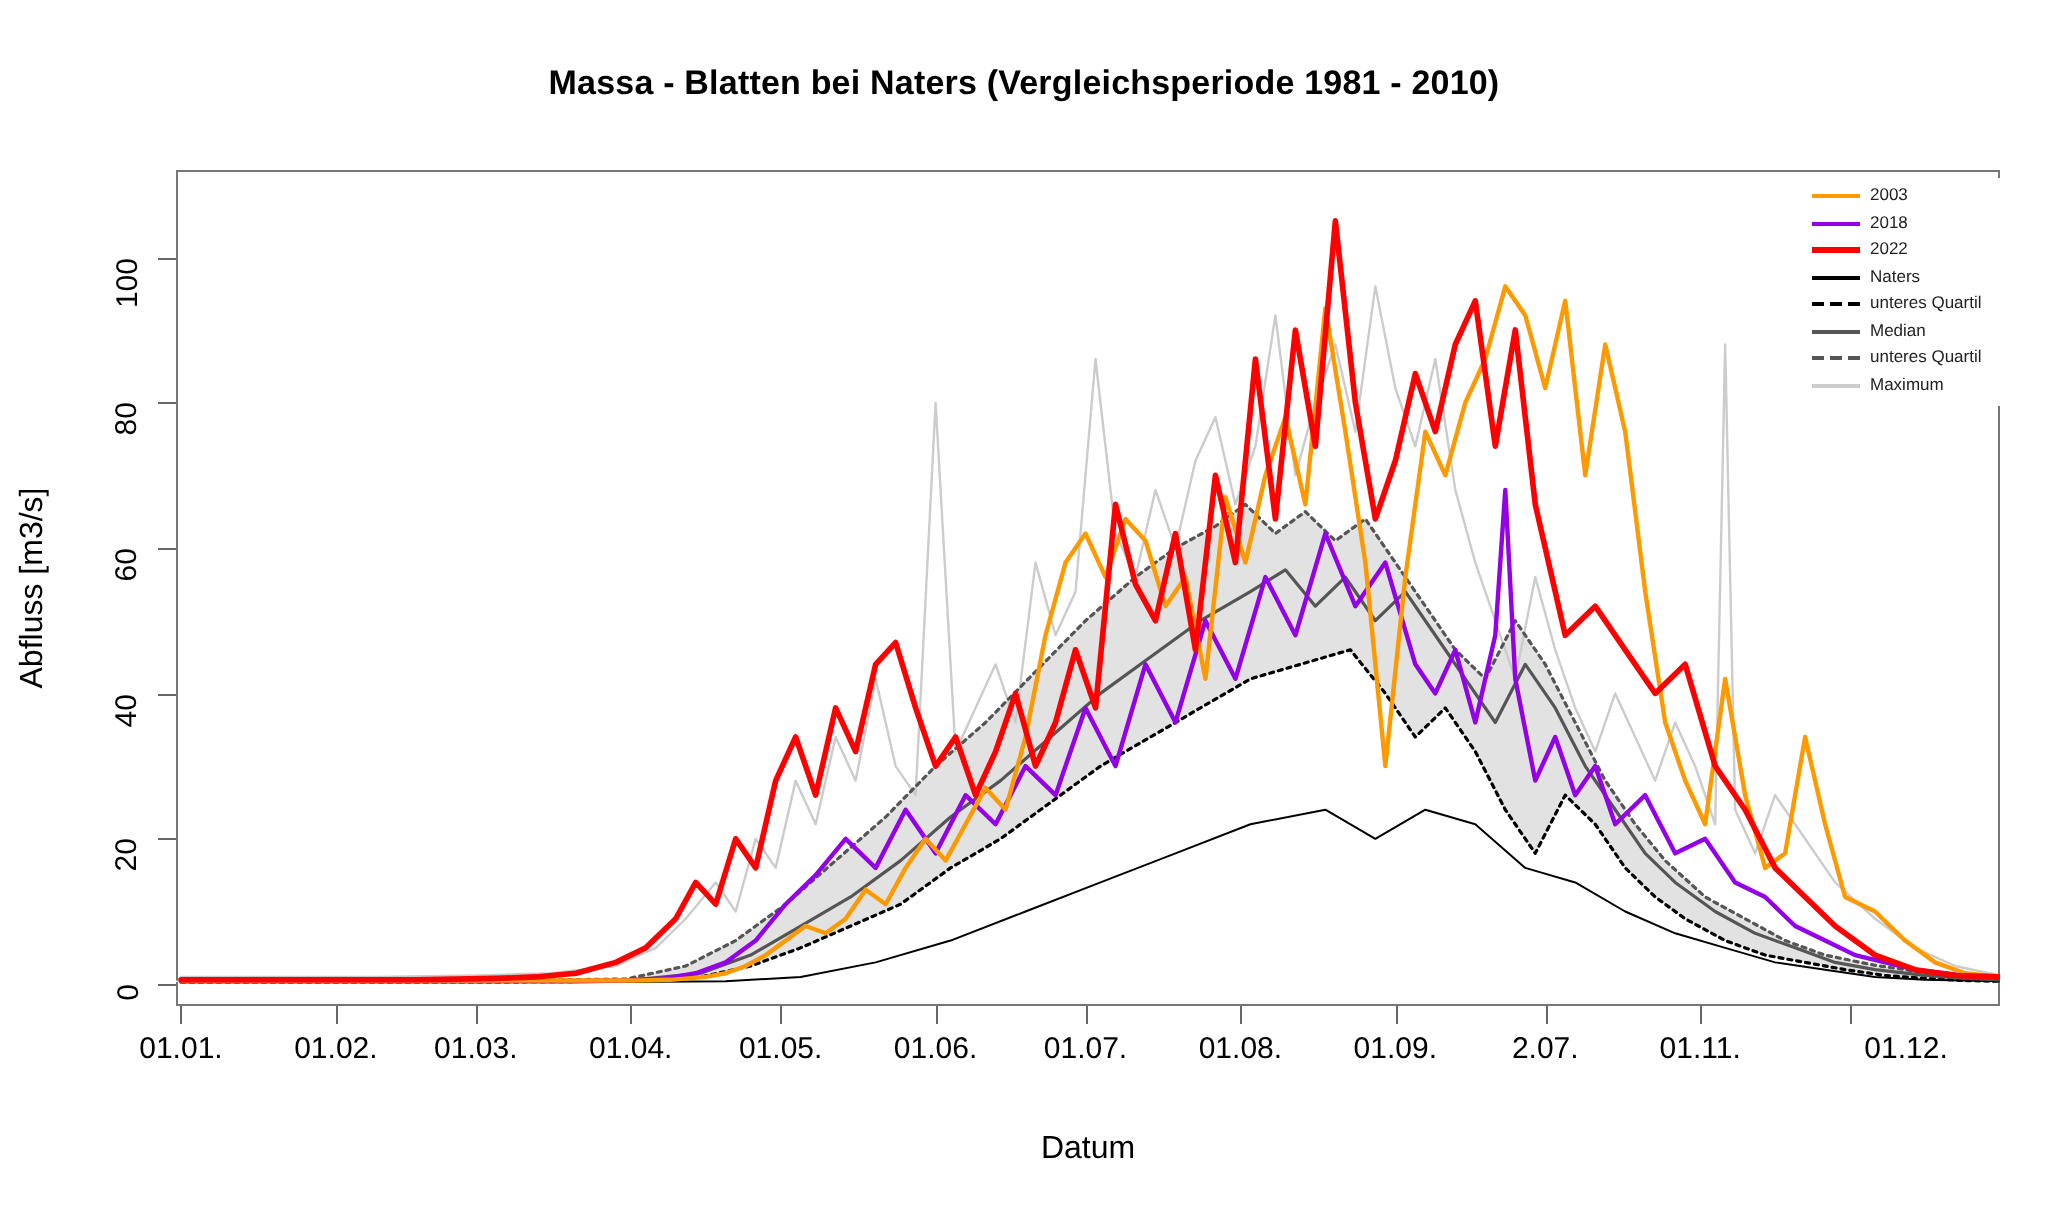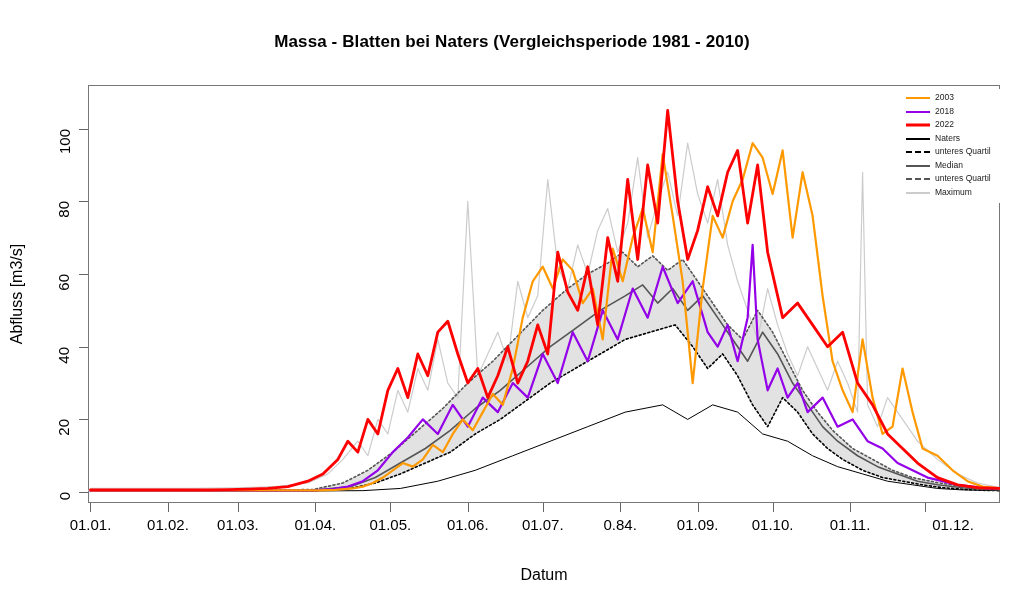--- a/index.html
+++ b/index.html
@@ -99,25 +99,25 @@
       <div class="xtick-label" style="left: 149.918px;">01.03.</div>
       <div class="xtick-mark" style="left: 227.375px;"></div>
       <div class="xtick-label" style="left: 227.375px;">01.04.</div>
       <div class="xtick-mark" style="left: 302.334px;"></div>
       <div class="xtick-label" style="left: 302.334px;">01.05.</div>
       <div class="xtick-mark" style="left: 379.792px;"></div>
       <div class="xtick-label" style="left: 379.792px;">01.06.</div>
       <div class="xtick-mark" style="left: 454.751px;"></div>
       <div class="xtick-label" style="left: 454.751px;">01.07.</div>
       <div class="xtick-mark" style="left: 532.208px;"></div>
-      <div class="xtick-label" style="left: 532.208px;">0.84.</div>
+      <div class="xtick-label" style="left: 532.208px;">01.08.</div>
       <div class="xtick-mark" style="left: 609.666px;"></div>
       <div class="xtick-label" style="left: 609.666px;">01.09.</div>
       <div class="xtick-mark" style="left: 684.625px;"></div>
-      <div class="xtick-label" style="left: 684.625px;">01.10.</div>
+      <div class="xtick-label" style="left: 684.625px;">2.07.</div>
       <div class="xtick-mark" style="left: 762.082px;"></div>
       <div class="xtick-label" style="left: 762.082px;">01.11.</div>
       <div class="xtick-mark" style="left: 837.041px;"></div>
       <div class="xtick-label" style="left: 837.041px; margin-left: 28px;">01.12.</div>
     </div>
 
   <div id="x-axis-title">Datum</div>
 
   <div id="legend">
       <div class="legend-row">

